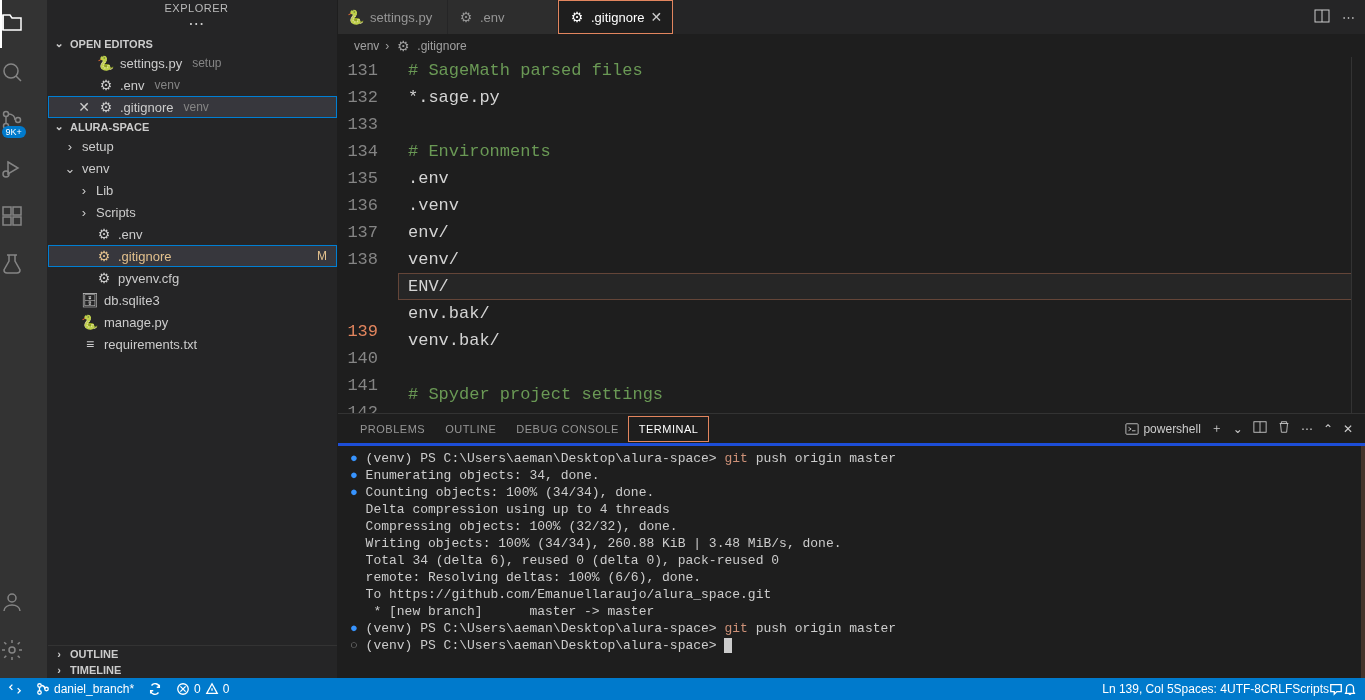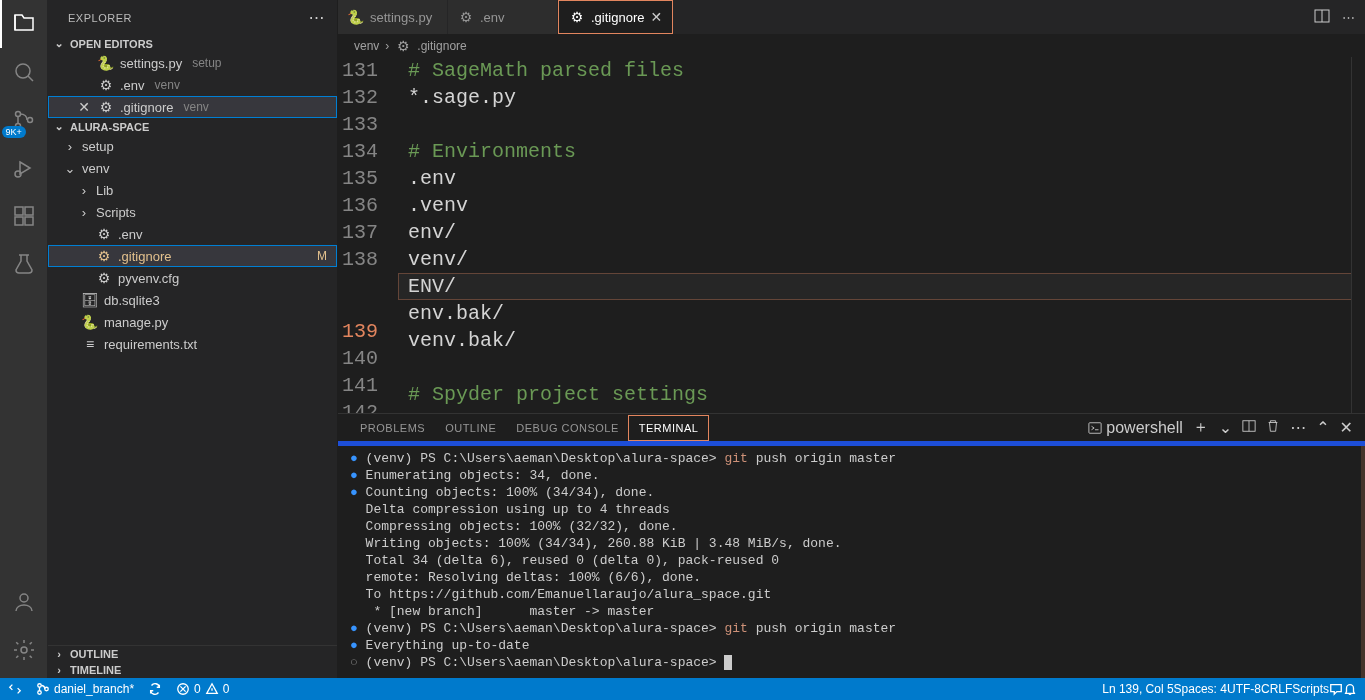--- a/index.html
+++ b/index.html
@@ -20,42 +20,43 @@
   background: #333333;
   display: flex;
   flex-direction: column;
   align-items: center;
   border-right: 1px solid #252526;
 }
 .activity-bar .top-icons, .activity-bar .bottom-icons { display: flex; flex-direction: column; align-items: center; width: 100%; }
 .activity-bar .bottom-icons { margin-top: auto; margin-bottom: 4px; }
 .activity-icon {
   width: 48px; height: 48px;
-  display: flex; align-items: center; justify-content: center;
+  display: flex; align-items: center; 
   color: #858585; cursor: pointer; position: relative;
 }
 .activity-icon.active { color: #fff; }
 .activity-icon.active::before { content:''; position:absolute; left:0; top:0; bottom:0; width:2px; background:#fff; }
 .activity-icon svg { width: 24px; height: 24px; }
 .badge9k {
   position: absolute; bottom: 6px; left: 2px;
   background: #007acc; color: #fff; border-radius: 8px;
   font-size: 9px; padding: 1px 4px;
 }
 .sidebar {
   width: 290px;
   background: #252526;
   border-right: 1px solid #1e1e1e;
   display: flex; flex-direction: column;
 }
 .sidebar-header {
   height: 35px; display: flex; align-items: center;
   padding: 0 12px 0 20px; font-size: 11px;
   color: #bbbbbb; letter-spacing: 0.5px;
-  justify-content: space-between;
+  justify-content: center;
+  flex-direction: column;
 }
 .sidebar-header .dots { color: #ccc; font-size: 16px; cursor: pointer; }
 .section-hdr {
   display: flex; align-items: center; gap: 4px;
   padding: 2px 4px; font-size: 11px; font-weight: bold;
   color: #ccc; cursor: pointer;
 }
 .section-hdr .chev { width: 14px; display: inline-flex; justify-content: center; }
 .tree { flex: 1; overflow: auto; }
 .tree-item {
@@ -85,43 +86,43 @@
 }
 .tab.active { background: #1e1e1e; color: #fff; border-top: 1px solid #e2855e; border-bottom: 1px solid #e2855e; border-left: 1px solid #e2855e; border-right: 1px solid #e2855e; }
 .tab .close { margin-left: auto; color: #ccc; font-size: 14px; }
 .tab-actions { margin-left: auto; display: flex; align-items: center; gap: 12px; padding-right: 10px; color: #ccc; }
 .breadcrumb {
   height: 22px; display: flex; align-items: center; gap: 6px;
   padding: 0 16px; font-size: 12px; color: #a0a0a0;
   border-bottom: 1px solid #1e1e1e;
 }
 .editor-scroll { flex: 1; overflow: hidden; position: relative; }
-.code-body { display: flex; font-family: Consolas, 'Courier New', monospace; font-size: 20px; line-height: 27px; }
+.code-body { display: flex; font-family: Consolas, 'Courier New', monospace; font-size: 17px; line-height: 27px; }
 .gutter { width: 60px; text-align: right; color: #858585; padding-right: 20px; user-select: none; }
 .gutter .ln { height: 27px; }
 .gutter .ln.current { color: #e2855e; margin-top: 45px; }
 .code-lines { flex: 1; color: #d4d4d4; position: relative; }
 .code-lines .cl { height: 27px; white-space: pre; padding-left: 10px; }
 .code-lines .cl.current { background: rgba(255,255,255,0.04); outline: 1px solid #e2855e55; outline-offset: -1px; }
 .cmt { color: #6a9955; }
 .minimap { position: absolute; right: 0; top: 0; width: 14px; height: 100%; background: #1e1e1e; border-left: 1px solid #333; }
 .panel {
   height: 265px; border-top: 1px solid #333;
   display: flex; flex-direction: column; background: #1e1e1e;
 }
 .panel-tabs {
   display: flex; align-items: center; height: 32px;
-  padding: 0 12px; border-bottom: 5px solid #1d4ed8;
+  padding: 0 12px; border-bottom: 3px solid #1d4ed8;
 }
 .ptab {
   font-size: 11px; color: #969696; padding: 6px 10px;
   letter-spacing: 0.5px; cursor: pointer;
 }
 .ptab.active { color: #fff; outline: 1px solid #e2855e; }
-.panel-actions { margin-left: auto; display: flex; align-items: center; gap: 10px; color: #ccc; font-size: 16px; }
+.panel-actions { margin-left: auto; display: flex; align-items: center; gap: 10px; color: #ccc; font-size: 12px; }
 .panel-actions .pwsh { display: flex; align-items: center; gap: 4px; }
 .term-body {
   flex: 1; overflow: auto; padding: 4px 12px;
   font-family: Consolas, 'Courier New', monospace;
   font-size: 13px; line-height: 17px; color: #ccc; border-right: 4px solid #e2855e33;
 }
 .term-line { white-space: pre; }
 .dot { color: #3794ff; }
 .gitcmd { color: #ce9178; }
 .statusbar {
@@ -401,21 +402,20 @@
           <div class="term-line"><span class="dot">● </span><span>Enumerating objects: 34, done.</span></div>
           <div class="term-line"><span class="dot">● </span><span>Counting objects: 100% (34/34), done.</span></div>
           <div class="term-line">  <span>Delta compression using up to 4 threads</span></div>
           <div class="term-line">  <span>Compressing objects: 100% (32/32), done.</span></div>
           <div class="term-line">  <span>Writing objects: 100% (34/34), 260.88 KiB | 3.48 MiB/s, done.</span></div>
           <div class="term-line">  <span>Total 34 (delta 6), reused 0 (delta 0), pack-reused 0</span></div>
           <div class="term-line">  <span>remote: Resolving deltas: 100% (6/6), done.</span></div>
           <div class="term-line">  <span>To https://github.com/Emanuellaraujo/alura_space.git</span></div>
           <div class="term-line">  <span> * [new branch]      master -&gt; master</span></div>
           <div class="term-line"><span class="dot">● </span><span>(venv) PS C:\Users\aeman\Desktop\alura-space&gt; </span><span class="gitcmd">git</span><span> push origin master</span></div>
-          <div class="term-line"><span class="dot">● </span><span>Everything up-to-date</span></div>
           <div class="term-line"><span style="color:#858585">○ </span><span>(venv) PS C:\Users\aeman\Desktop\alura-space&gt; </span><span class="cursor-block"></span></div>
         </div>
     </div>
   </div>
 </div>
 
 <div class="statusbar">
   <span class="sb-item">
     <svg viewBox="0 0 16 16" fill="none" stroke="currentColor" stroke-width="1.5">
         <path d="m5 3-3 3 3 3M11 7l3 3-3 3"></path>

